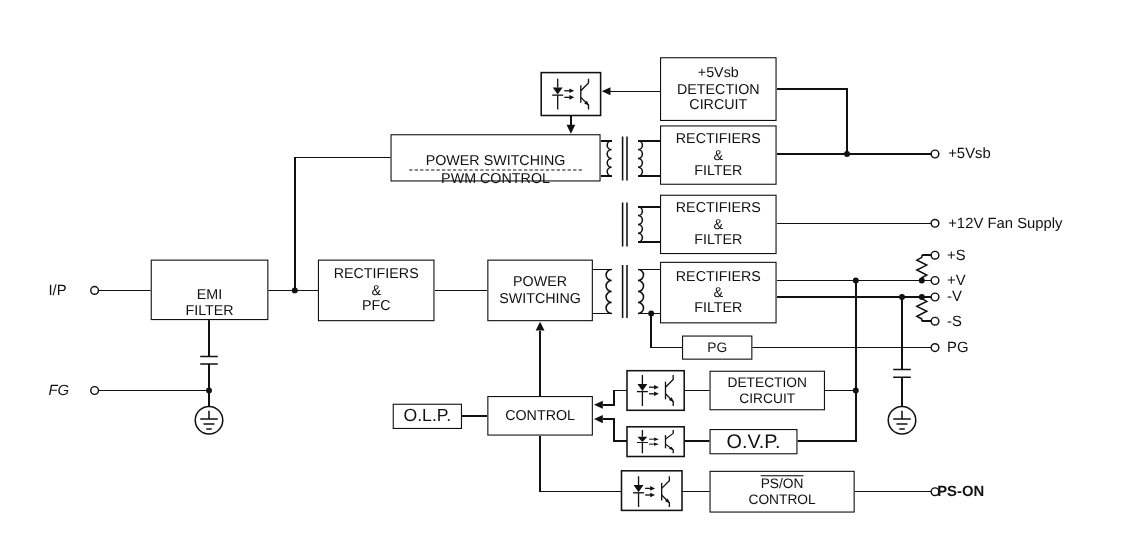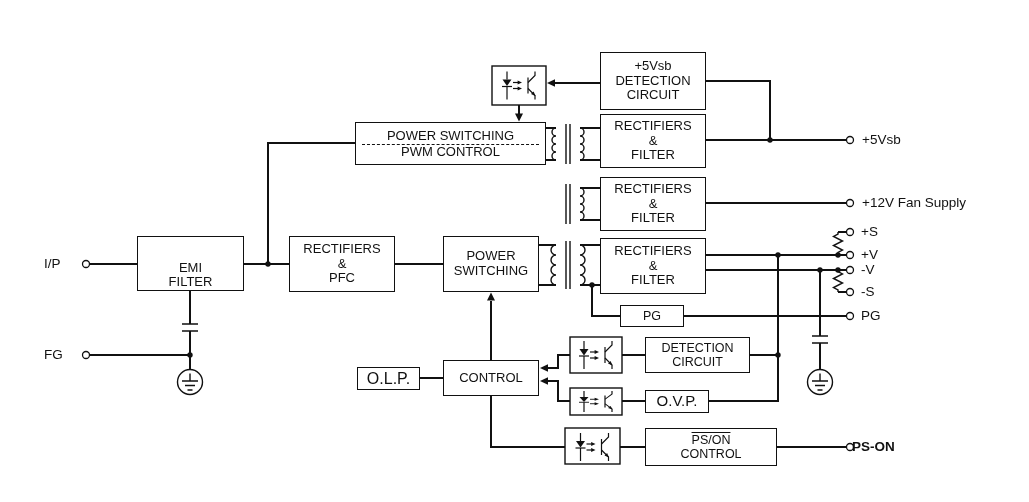--- a/index.html
+++ b/index.html
@@ -7,21 +7,21 @@
     position:relative;width:1029px;height:502px;background:#ffffff;
     font-family:"Liberation Sans", sans-serif;color:#111;overflow:hidden;
   }
   svg.wires{position:absolute;left:0;top:0;width:1029px;height:502px;}
   .box{
     position:absolute;box-sizing:border-box;border:1.5px solid #111;background:#fff;
     display:flex;flex-direction:column;align-items:center;justify-content:center;
     font-size:13px;line-height:1.12;text-align:center;z-index:2;
   }
   .box span{display:block;white-space:nowrap;}
-  .pwmbox{justify-content:stretch;padding:6px;}
+  .pwmbox{justify-content:stretch;padding:16px;}
   .pwmbox .half{flex:1;display:flex;align-items:center;justify-content:center;width:100%;}
   .pwmbox .dash{width:100%;border-top:1.5px dashed #111;height:0;}
   .overline{text-decoration:overline;}
   .lbl{position:absolute;font-size:13.5px;white-space:nowrap;z-index:2;}
   .lbl.r{text-align:left;}
 </style>
 </head>
 <body>
 
 <div class="canvas">
@@ -211,39 +211,39 @@
 
   <div class="box" style="left:620px;top:305px;width:64px;height:22px;font-size:12.5px;">
     <span>PG</span>
   </div>
 
   <div class="box" style="left:645px;top:337px;width:105px;height:36px;font-size:12.5px;">
     <span>DETECTION</span>
     <span>CIRCUIT</span>
   </div>
 
-  <div class="box" style="left:645px;top:390px;width:64px;height:23px;font-size:15px;justify-content:center;">
+  <div class="box" style="left:645px;top:390px;width:80px;height:23px;font-size:18px;justify-content:center;">
     <span>O.V.P.</span>
   </div>
 
   <div class="box" style="left:645px;top:428px;width:132px;height:38px;font-size:12.5px;">
     <span class="overline">PS/ON</span>
     <span>CONTROL</span>
   </div>
 
   <div class="box" style="left:443px;top:360px;width:96px;height:36px;">
     <span>CONTROL</span>
   </div>
 
   <div class="box" style="left:357px;top:367px;width:63px;height:23px;font-size:16px;">
     <span>O.L.P.</span>
   </div>
 
   <div class="lbl r" style="left:44px;top:256px;width:34px;">I/P</div>
-  <div class="lbl r" style="left:44px;top:347px;width:34px;">FG</div>
+  <div class="lbl r" style="left:44px;top:347px;width:34px;font-style:italic;">FG</div>
   <div class="lbl" style="left:862px;top:132px;">+5Vsb</div>
   <div class="lbl" style="left:862px;top:195px;">+12V Fan Supply</div>
   <div class="lbl" style="left:861px;top:224px;">+S</div>
   <div class="lbl" style="left:861px;top:247px;">+V</div>
   <div class="lbl" style="left:861px;top:262px;">-V</div>
   <div class="lbl" style="left:861px;top:284px;">-S</div>
   <div class="lbl" style="left:861px;top:308px;">PG</div>
   <div class="lbl" style="left:852px;top:439px;font-weight:bold;">PS-ON</div>
 
 </div>

